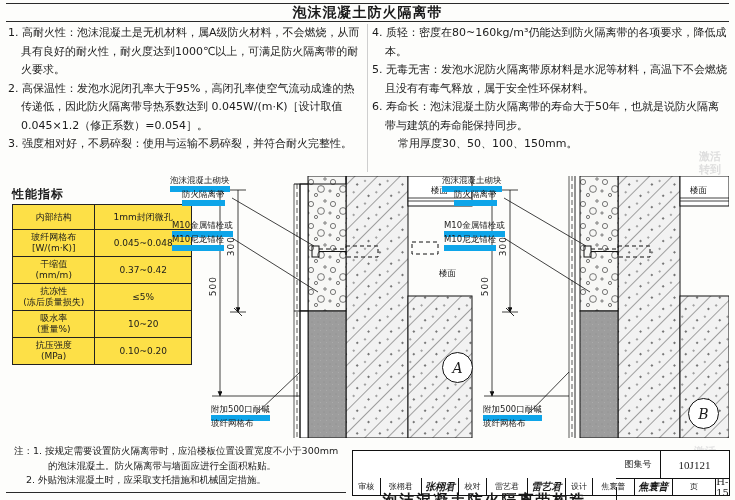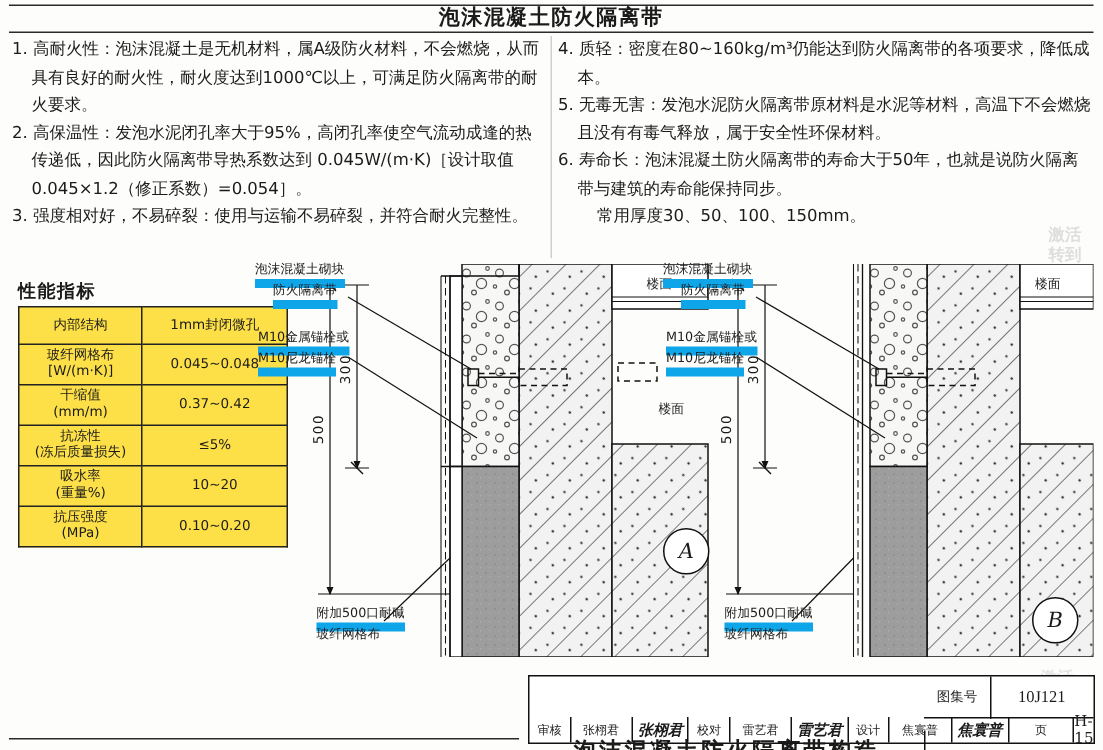--- a/index.html
+++ b/index.html
@@ -202,20 +202,22 @@
           <span>(MPa)</span>
         </td>
         <td class="v">
           <span>0.10~0.20</span>
         </td>
       </tr>
     </tbody>
   </table>
 
   <div class="notes">
+    <span class="n1"><span>注：</span><span>1. 按规定需要设置防火隔离带时，应沿楼板位置设置宽度不小于300mm的泡沫混凝土。防火隔离带与墙面应进行全面积粘贴。</span></span>
+    <span class="n2">2. 外贴泡沫混凝土时，应采取支托措施和机械固定措施。</span>
   </div>
   <div class="rule-notes-bot"></div>
 
   <div class="draw">
     <svg class="dwg-svg" width="533" height="262" viewBox="0 0 533 262">
       <defs>
         <pattern id="hatch45" width="7" height="7" patternUnits="userSpaceOnUse" patternTransform="rotate(45)">
           <line x1="0" y1="0" x2="0" y2="7" stroke="#333" stroke-width="0.8"></line>
         </pattern>
         <pattern id="conc" width="16" height="16" patternUnits="userSpaceOnUse" patternTransform="rotate(45)">

